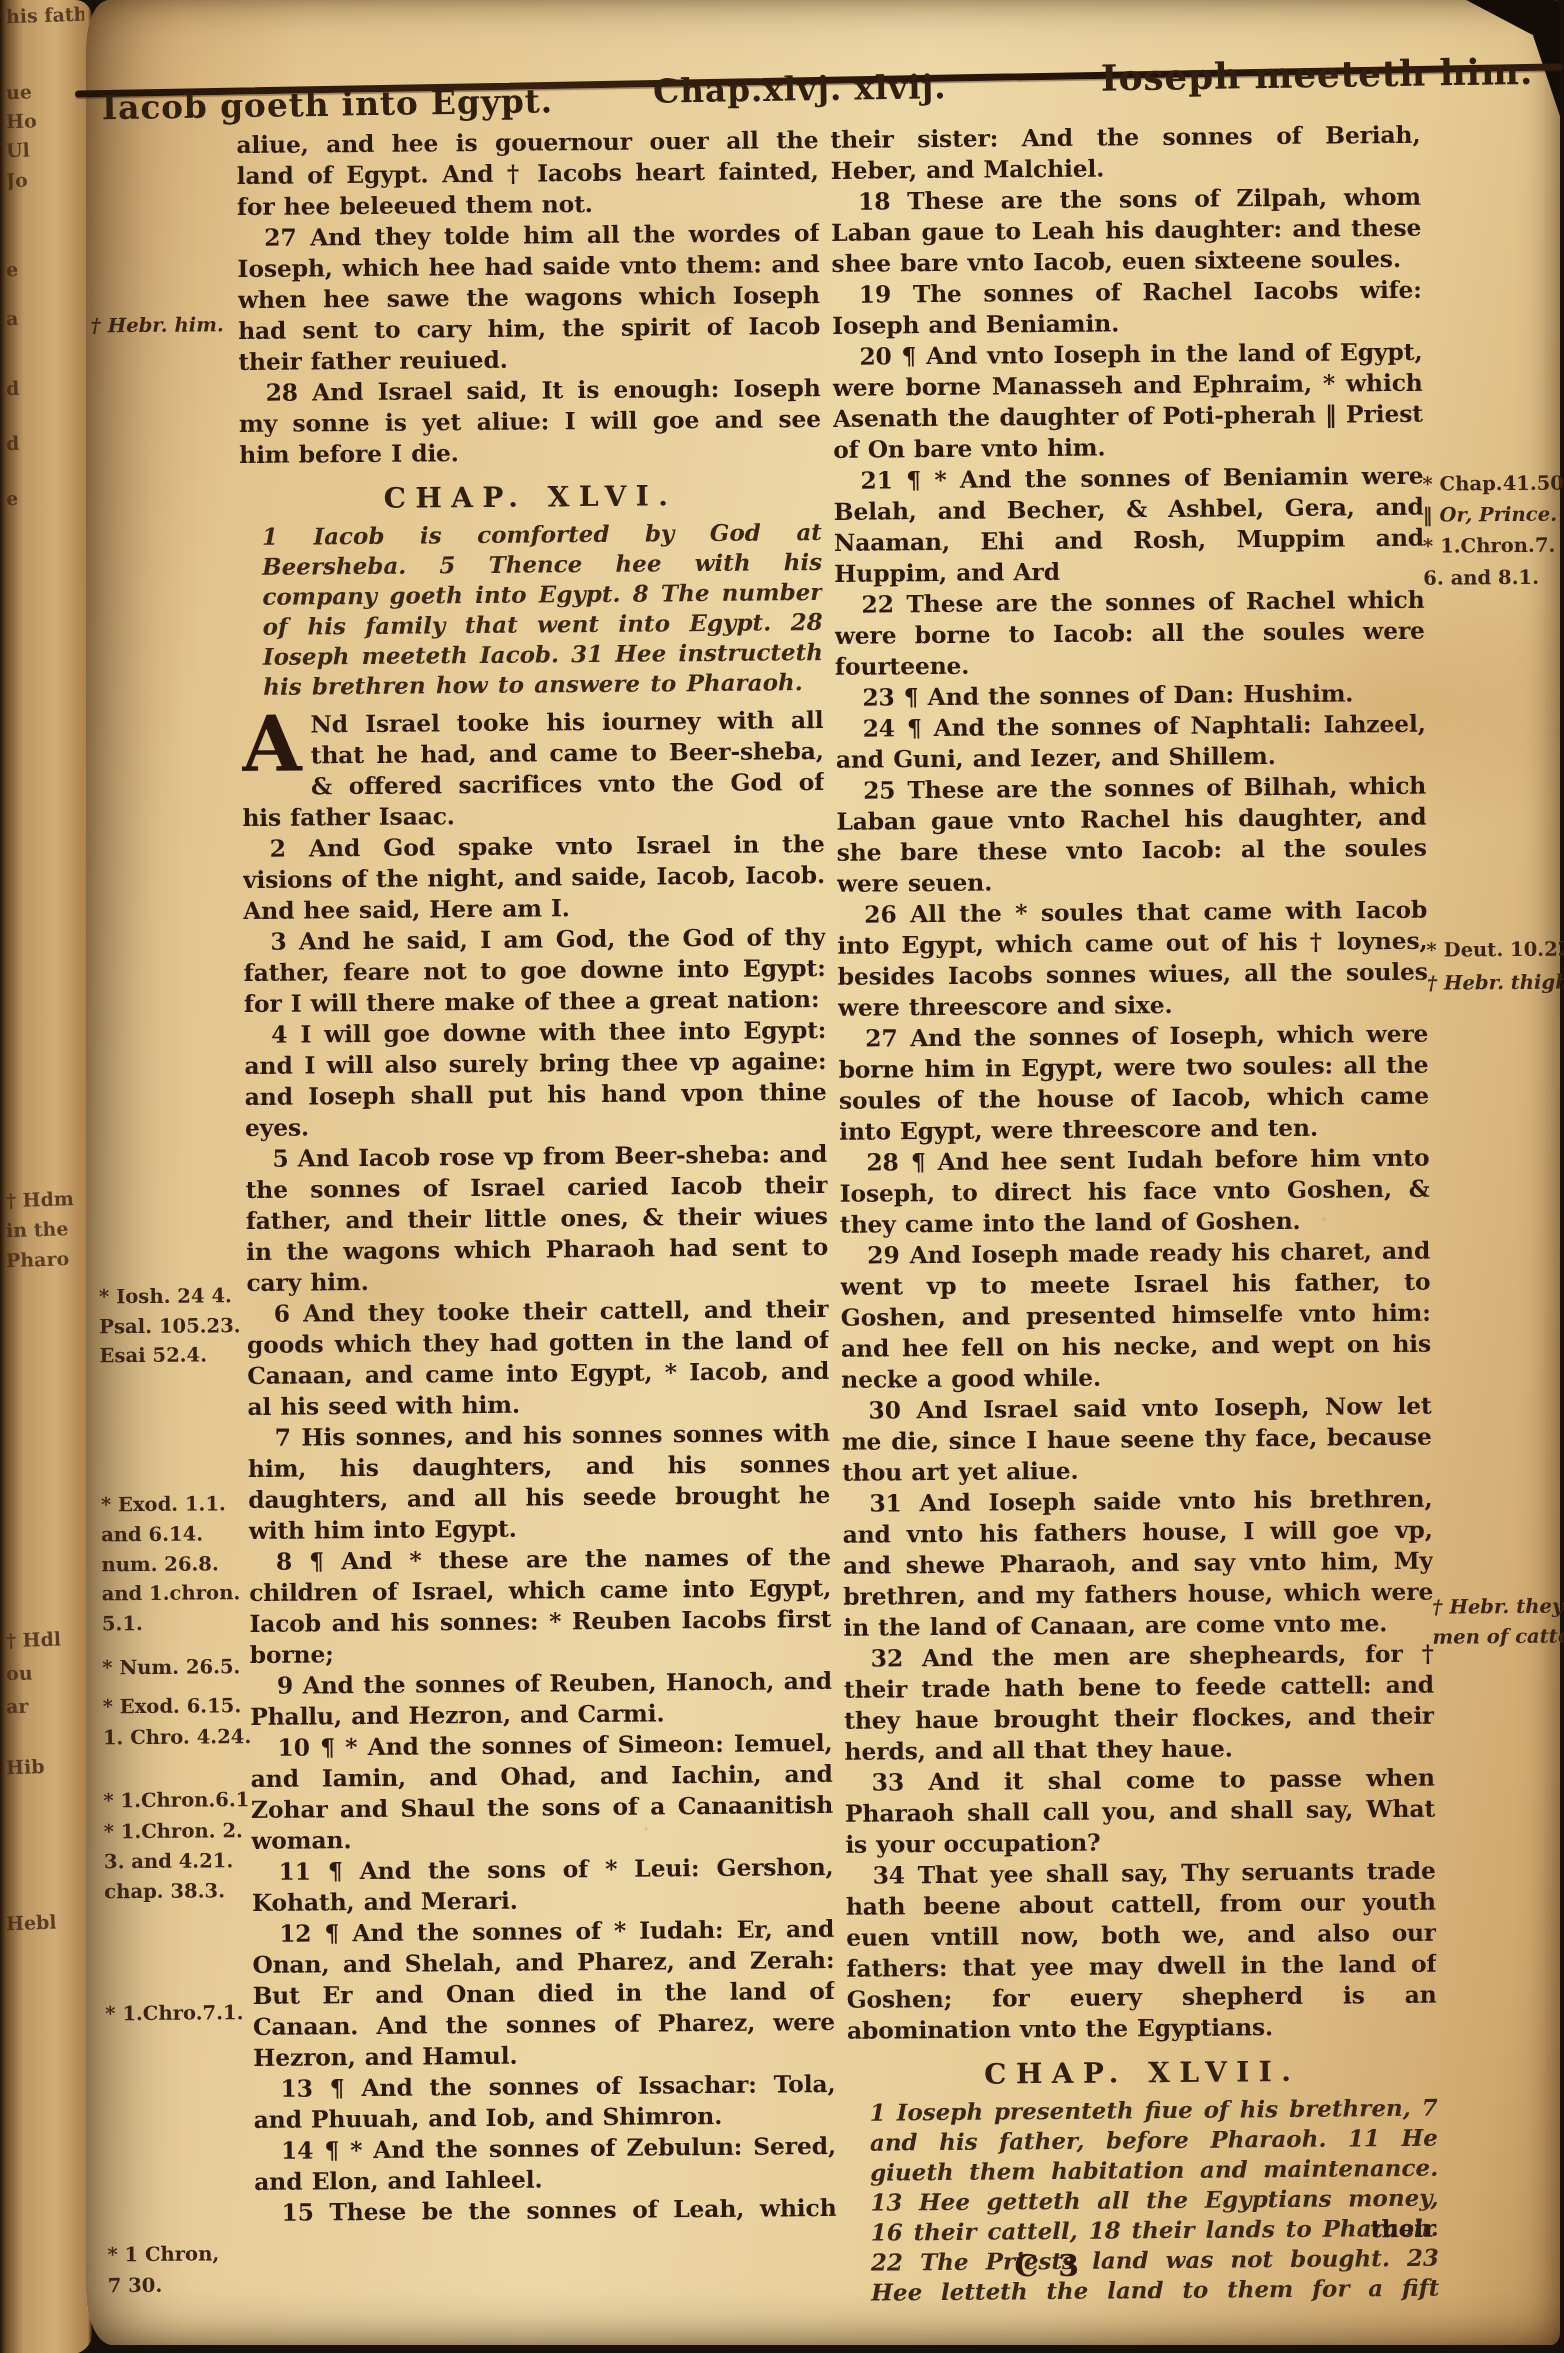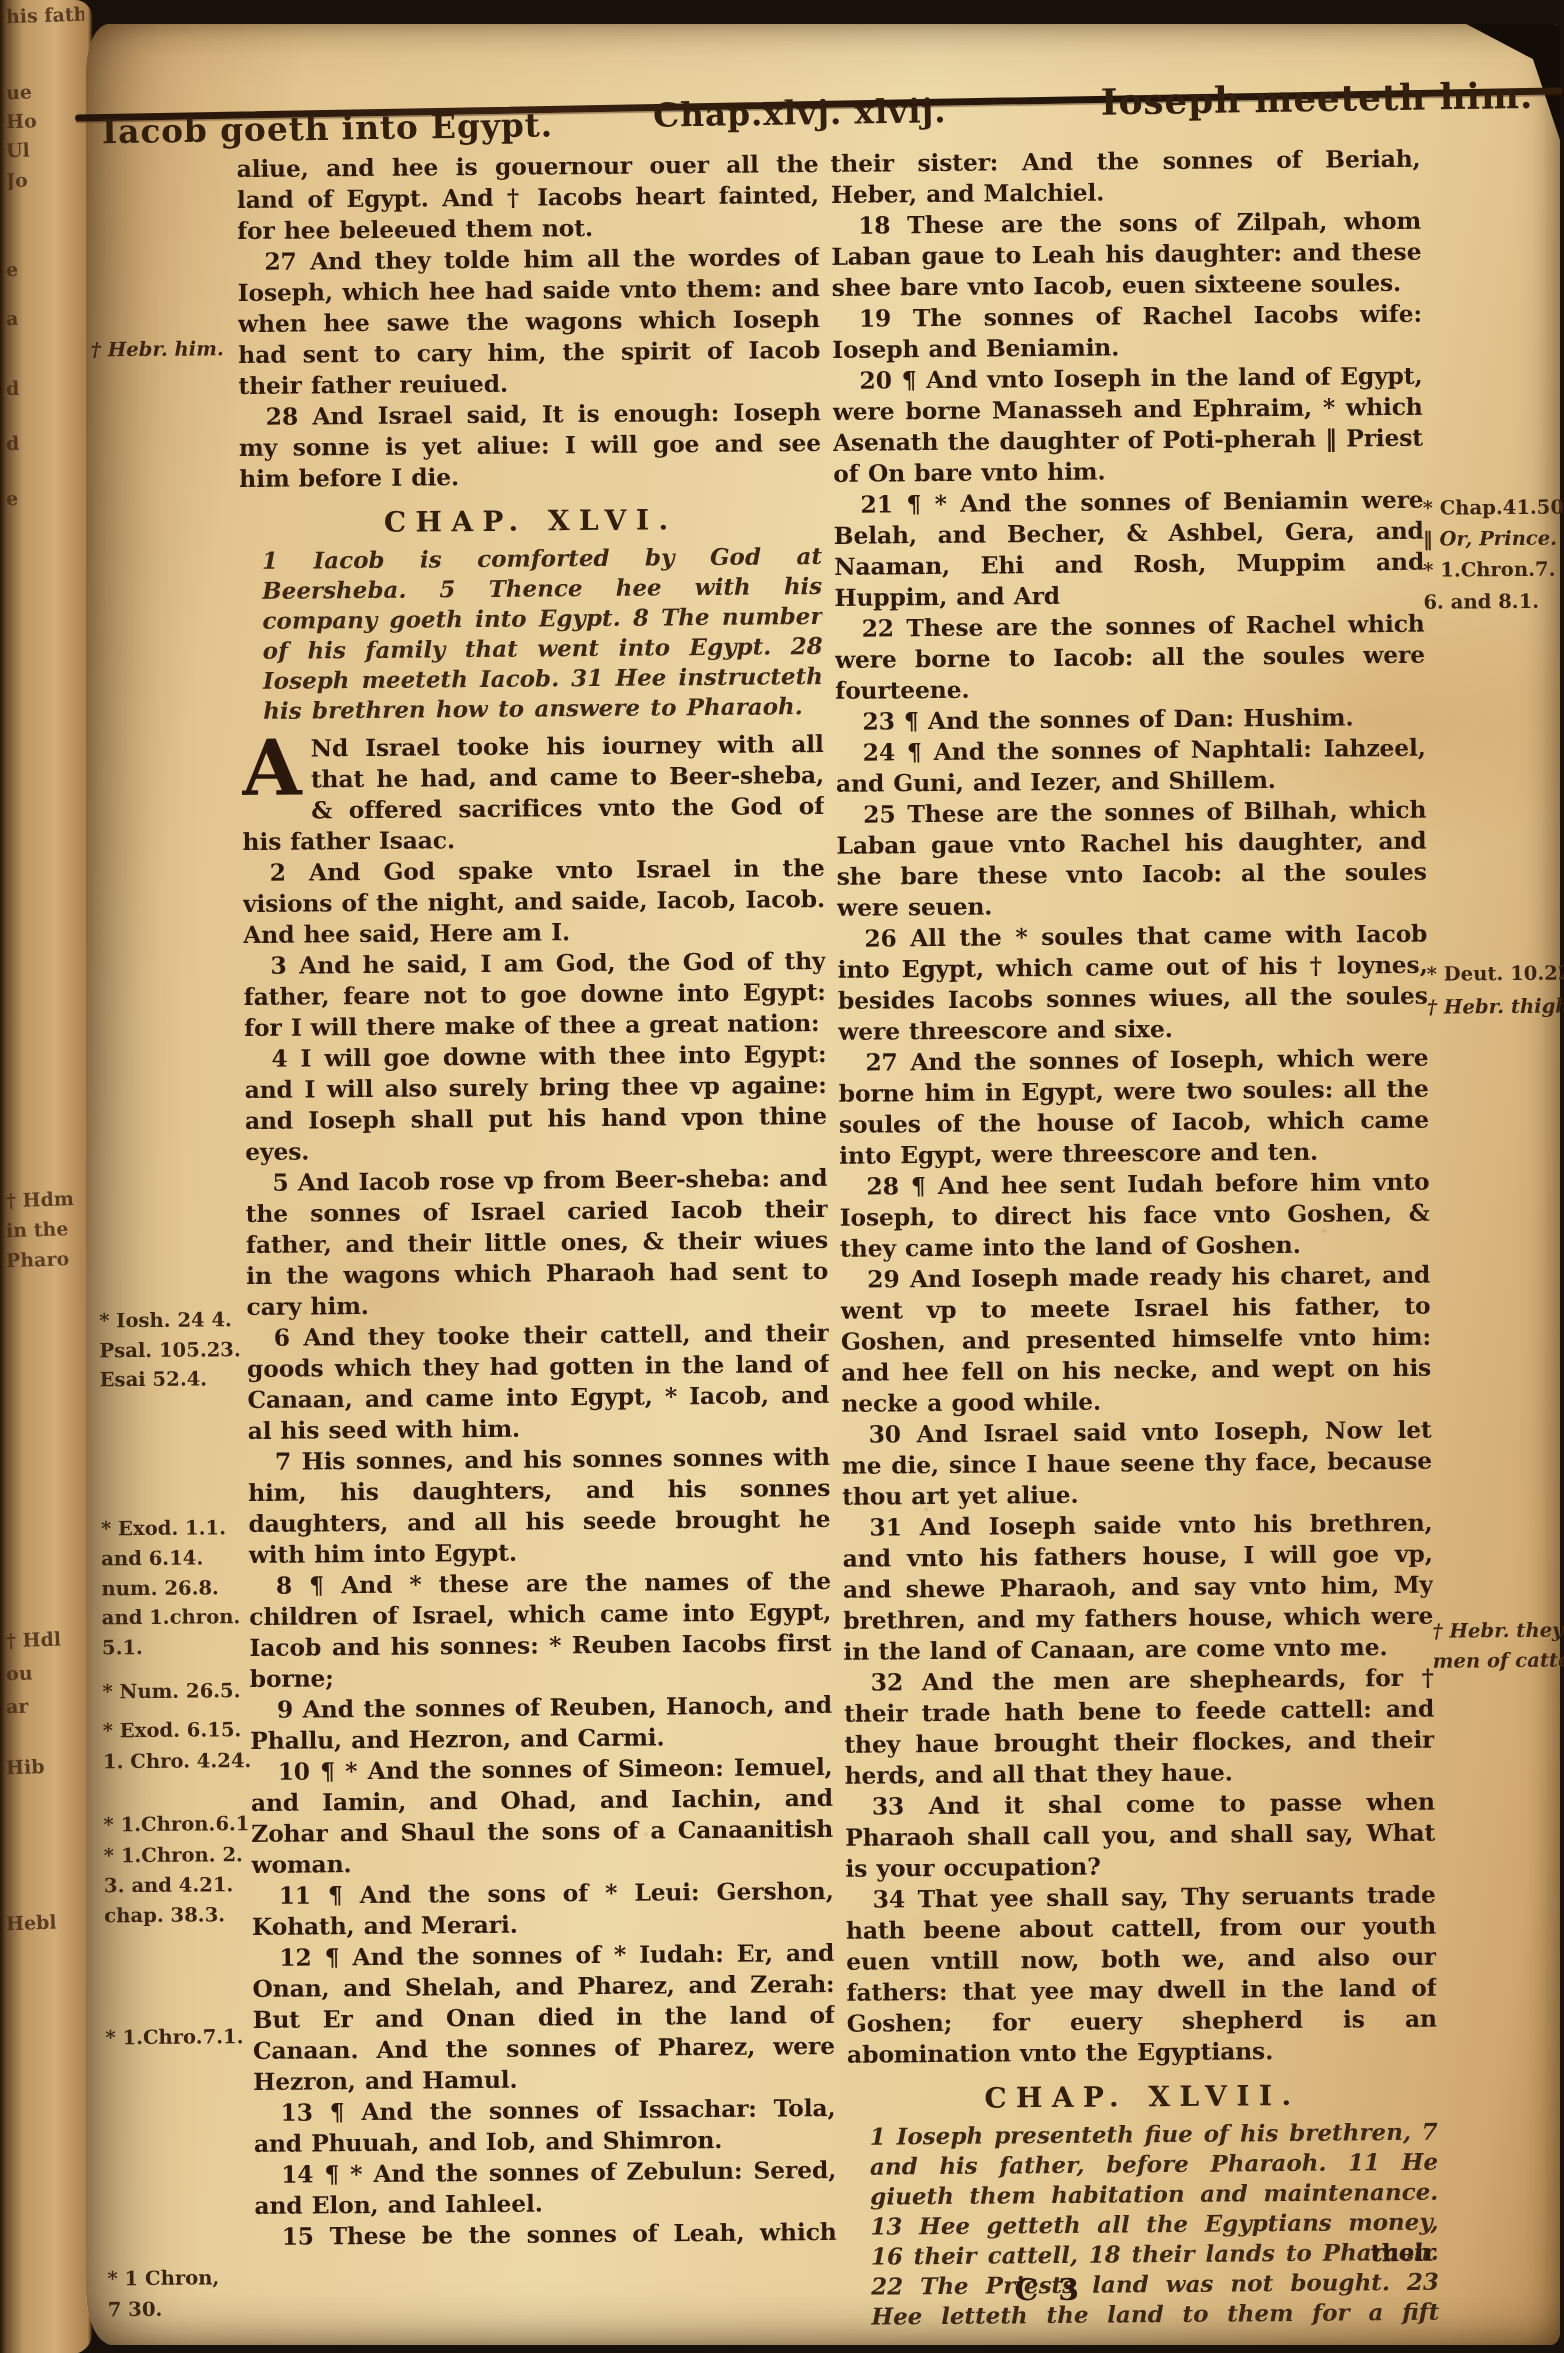--- a/index.html
+++ b/index.html
@@ -28,21 +28,20 @@
       radial-gradient(235px 156px at 20% 55%, rgba(171,118,57,.18), rgba(0,0,0,0) 70%),
       radial-gradient(203px 125px at 60% 83%, rgba(165,112,52,.15), rgba(0,0,0,0) 70%),
       radial-gradient(156px 94px at 42% 12%, rgba(170,120,60,.18), rgba(0,0,0,0) 70%),
       linear-gradient(100deg,#c9a06a 0%,#e2c48e 12%,#ecd7a6 45%,#e6cb95 72%,#d0a86f 94%,#b98f58 100%);
     border-radius:23.5px 6.3px 9.4px 27px / 47px 7.8px 12.5px 55px;
     box-shadow:
       inset 47px 0 78px -31px rgba(56,32,10,.65),
       inset -15.6px 0 36px -14px rgba(56,32,10,.55),
       inset 0 -22px 47px -22px rgba(56,32,10,.45),
       inset 0 15.6px 36px -20.3px rgba(56,32,10,.30);
-    margin-top: 24px;
   }
   .corner-tr{
     position:absolute;top:0;right:0;width:196px;height:117px;
     background:#140c06;
     clip-path:polygon(52% 0,100% 0,100% 100%,86% 30%);
     border-radius:0 6.3px 0 0;
   }
   .headrule{
     position:absolute;left:-11px;right:-3.1px;top:77px;height:7px;
     background:linear-gradient(90deg,#23130a,#37200f 30%,#23130a 70%,#311c0d);

